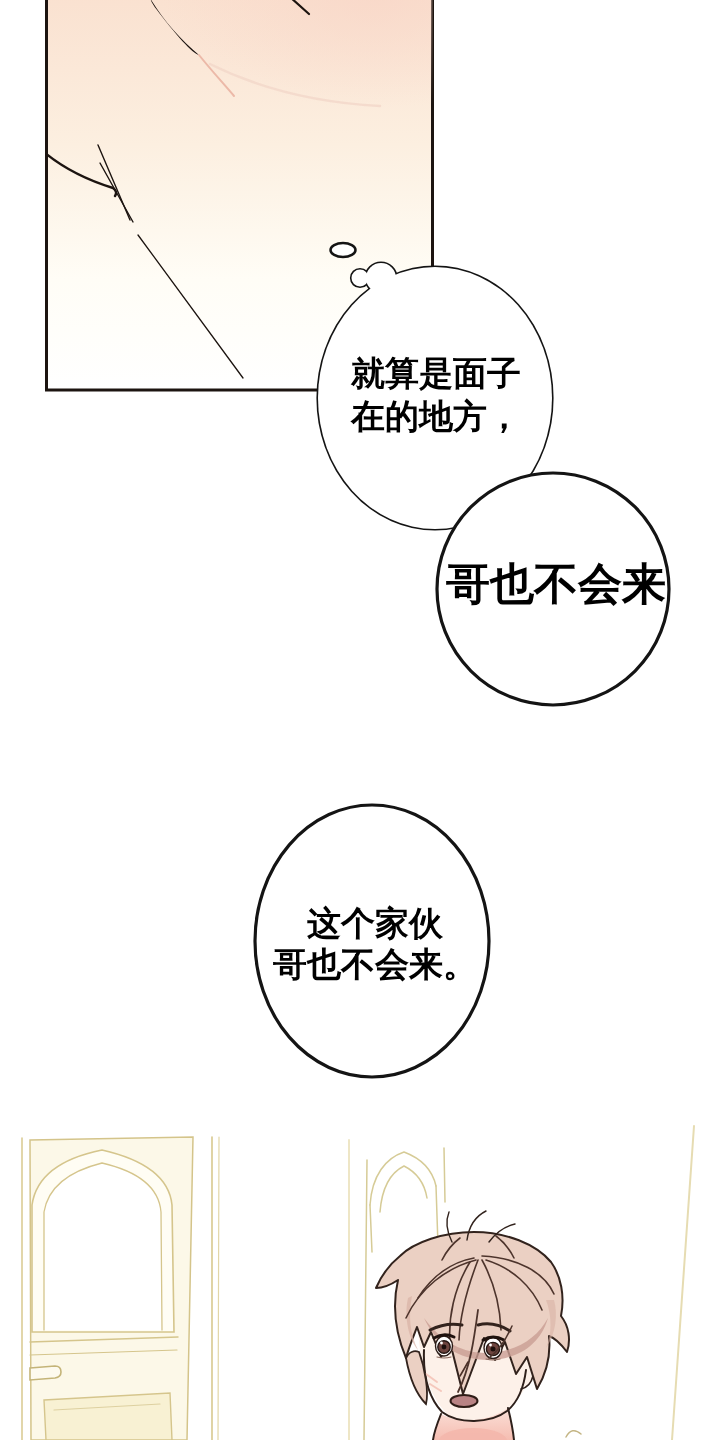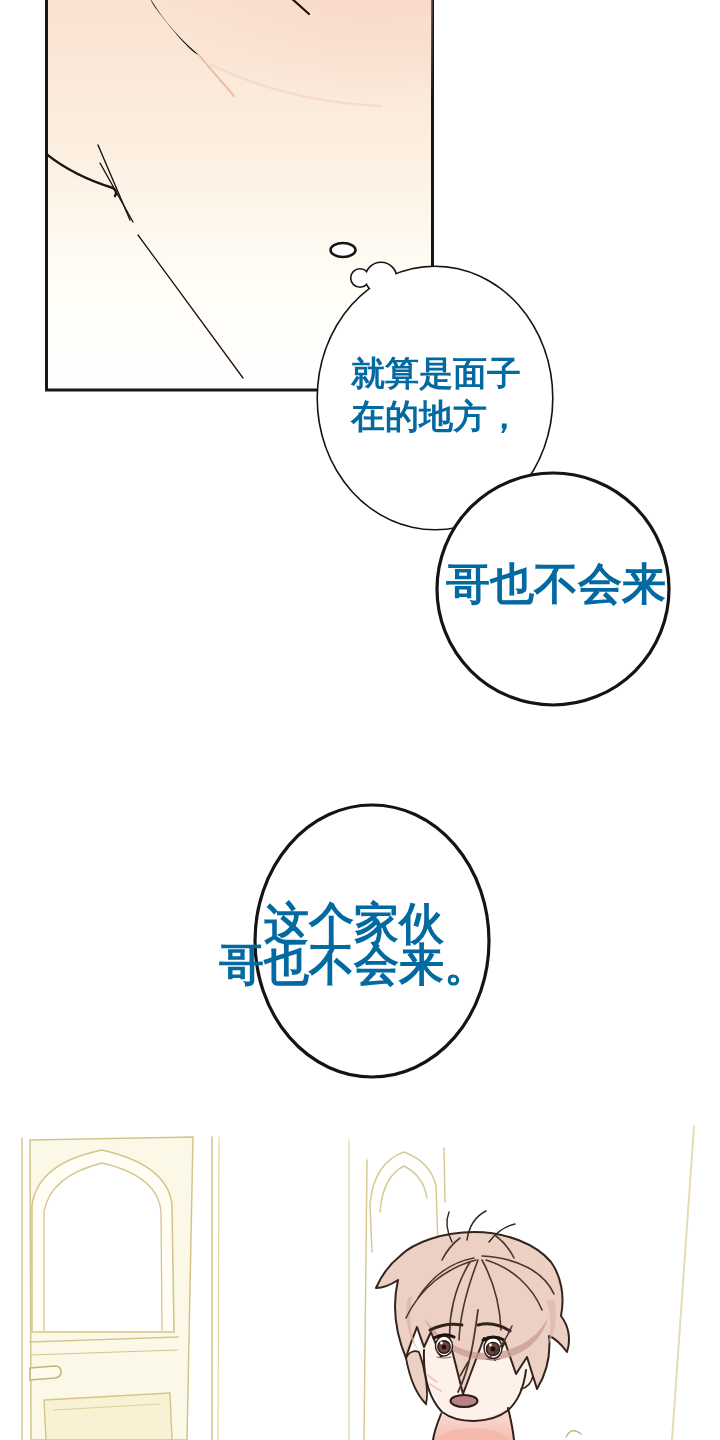--- a/index.html
+++ b/index.html
@@ -1,23 +1,23 @@
 <!DOCTYPE html>
 <html><head>
 <meta charset="utf-8">
 <style>
   html,body{margin:0;padding:0;background:#ffffff;}
   .stage{position:relative;width:720px;height:1440px;background:#ffffff;overflow:hidden;
          font-family:"Liberation Sans","DejaVu Sans",sans-serif;}
   .stage svg{position:absolute;left:0;top:0;}
   .bubble-text{position:absolute;transform:translate(-50%,-50%);text-align:center;
-               color:#0369a1;font-weight:700;white-space:nowrap;}
+               color:#000000;font-weight:700;white-space:nowrap;}
   .bt-1{left:436px;top:395px;font-size:34px;line-height:43px;}
   .bt-2{left:556px;top:585px;font-size:44px;line-height:40px;font-family:Liberation Serif, serif;}
-  .bt-3{left:354px;top:944px;font-size:45px;line-height:41px;}
+  .bt-3{left:375px;top:944px;font-size:34px;line-height:41px;}
 </style>
 </head>
 <body>
 
 <div class="stage">
 
 <svg width="720" height="1440" viewBox="0 0 720 1440">
   <defs>
     <linearGradient id="gPanel" x1="0" y1="0" x2="0" y2="1">
       <stop offset="0" stop-color="#fae1d0"></stop>

